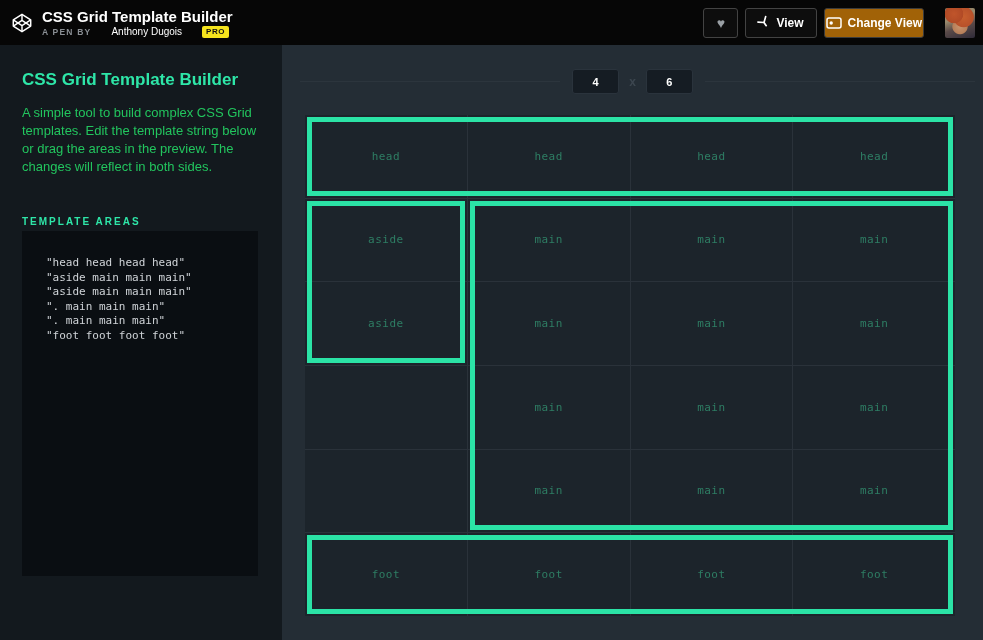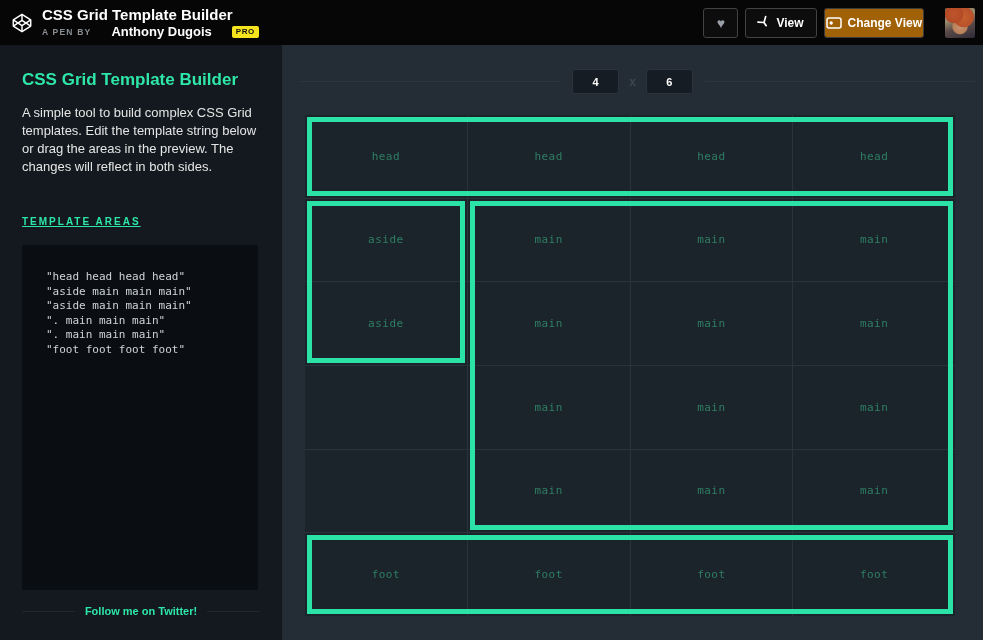--- a/index.html
+++ b/index.html
@@ -8,21 +8,21 @@
 
   
   .top-header { height:45px; background:#060606; display:flex; align-items:center;
                 justify-content:space-between; padding:0 8px 0 10px; }
   .header-left { display:flex; align-items:center; gap:8px; }
   .logo-wrap { width:24px; height:24px; display:flex; align-items:center; justify-content:center; }
   .title-block { display:flex; flex-direction:column; justify-content:center; }
   .pen-title { color:#ffffff; font-size:15px; font-weight:bold; line-height:17px; }
   .pen-sub { display:flex; align-items:center; gap:20px; margin-top:1px; }
   .pen-by { color:#8a8f94; font-size:8.5px; font-weight:bold; letter-spacing:1.2px; }
-  .pen-author { color:#ffffff; font-size:13px; font-weight:bold; }
+  .pen-author { color:#ffffff; font-size:10px; font-weight:normal; }
   .pro-badge { background:#f5e41d; color:#111; font-size:8px; font-weight:bold;
                padding:1.5px 4px; border-radius:2px; letter-spacing:0.5px; }
   .header-right { display:flex; align-items:center; gap:7px; }
   .hdr-btn { height:30px; display:flex; align-items:center; gap:6px; padding:0 12px;
              background:#0d0d0d; border:1px solid #434343; border-radius:3px;
              color:#fff; font-size:12px; font-weight:bold; cursor:pointer; }
   .hdr-btn.filled { background:#a16207; border-color:#3c3c3c; padding:0 1px; }
   .heart-btn { width:35px; justify-content:center; padding:0; color:#9aa0a5; font-size:14px; }
   .avatar { width:30px; height:30px; border-radius:2px; margin-left:14px; cursor:pointer;
             background:
@@ -32,23 +32,23 @@
               linear-gradient(160deg, #8d7f63 0%, #9a8a6d 35%, #5a4a48 60%, #2e2a38 100%); }
 
   
   .content { display:flex; height:595px; }
   .sidebar { width:282px; height:100%; background:#13191e; padding:25px 22px 0 22px;
              display:flex; flex-direction:column; }
   .main { position:relative; flex:1; height:100%; background:#242d35; }
 
   
   .sb-title { color:#2ee6a8; font-size:17px; font-weight:bold; margin-bottom:14px; }
-  .sb-desc { color:#e5e5e5; font-size:13px; line-height:18px; }
+  .sb-desc { color:#22c55e; font-size:13px; line-height:18px; }
   .sb-section { color:#2ee6a8; font-size:10px; font-weight:bold; letter-spacing:2px;
-                margin-top:40px; margin-bottom:18px;text-decoration:underline; }
+                margin-top:40px; margin-bottom:4px; }
   .sb-code { width:236px; height:345px; background:#0a0e12; border:none; resize:none;
              color:#d0d4d8; font-family:"DejaVu Sans Mono","Liberation Mono",monospace;
              font-size:11px; line-height:14.5px; padding:25px 10px 10px 24px; outline:none; }
   .follow-row { display:flex; align-items:center; gap:10px; margin-top:15px; }
   .follow-line { flex:1; height:1px; background:#1f272e; }
   .follow-link { color:#2ee6a8; font-size:11px; font-weight:bold; text-decoration:none;
                  cursor:pointer; white-space:nowrap; }
 
   
   .divider-line { position:absolute; left:18px; right:8px; top:36px; height:1px; background:#2c353d; }
@@ -124,25 +124,20 @@
   <aside class="sidebar">
     <h1 class="sb-title">CSS Grid Template Builder</h1>
     <p class="sb-desc">A simple tool to build complex CSS Grid templates. Edit the template string below or drag the areas in the preview. The changes will reflect in both sides.</p>
     <h2 class="sb-section">TEMPLATE AREAS</h2>
     <textarea class="sb-code" spellcheck="false" style="">"head head head head"
 "aside main main main"
 "aside main main main"
 ". main main main"
 ". main main main"
 "foot foot foot foot"</textarea>
-    <div class="follow-row">
-      <span class="follow-line"></span>
-      <a class="follow-link">Follow me on Twitter!</a>
-      <span class="follow-line"></span>
-    </div>
   </aside>
 
   <main class="main">
     <div class="divider-line"></div>
     <div class="size-controls">
       <div class="size-inner">
         <input class="size-input" value="4" style="">
         <span class="size-x">x</span>
         <input class="size-input" value="6" style="">
       </div>

